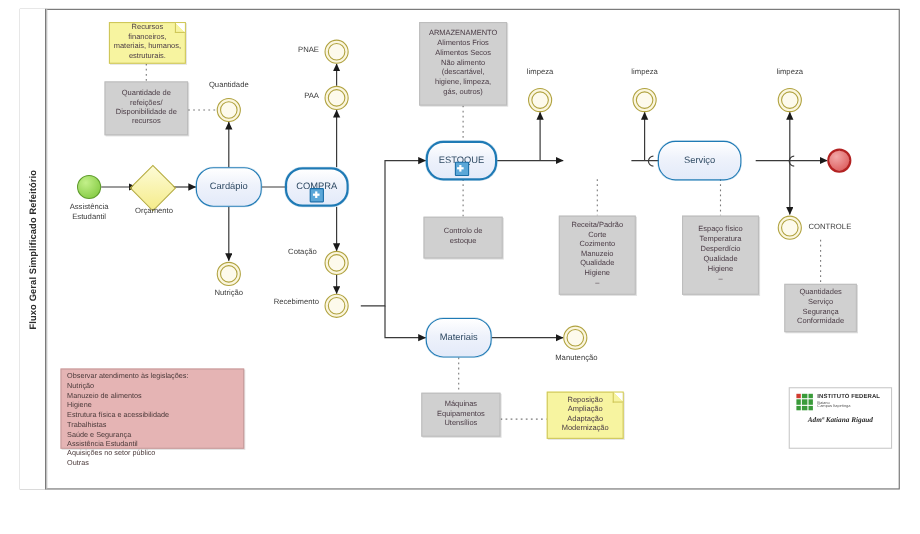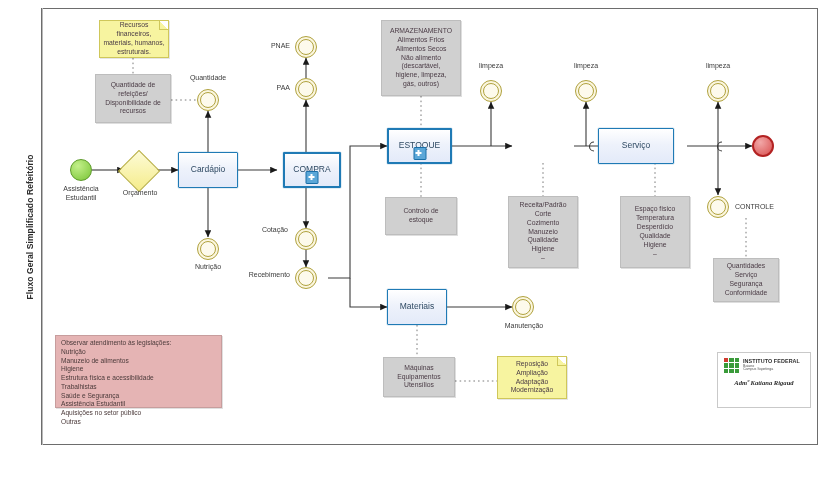--- a/index.html
+++ b/index.html
@@ -29,21 +29,21 @@
   }
   .lane-inner{
     position:absolute;left:42px;top:8px;width:776px;height:437px;
     border-left:1px solid #b9b9b9;box-sizing:border-box;
   }
 
   
   .task{
     position:absolute;box-sizing:border-box;
     background:linear-gradient(180deg,#ffffff 0%,#eef2fb 45%,#e3eaf9 100%);
-    border:1.6px solid #1f7ab5;border-radius:1px;
+    border:1.6px solid #1f7ab5;border-radius:16px;
     display:flex;align-items:center;justify-content:center;
     font-size:8.5px;color:#2f4a63;text-align:center;line-height:1.15;
     box-shadow:0 0 0 .5px rgba(31,122,181,.25);
   }
   .task.sub{border-width:2px;}
   .task-label{display:block;padding:0 4px;}
   .plus{
     position:absolute;left:50%;transform:translateX(-50%);bottom:2px;
     width:11px;height:11px;border:1.2px solid #1a6ea8;background:#5ba7d8;
     border-radius:1px;
@@ -238,21 +238,21 @@
   <div class="ev ev-inter" style="left:197px;top:89px;">
       <i class="ring"></i>
     </div>
   <div class="lbl" style="left:176px;top:74px;width:64px;">Quantidade</div>
 
   <div class="ev ev-inter" style="left:197px;top:238px;">
       <i class="ring"></i>
     </div>
   <div class="lbl" style="left:178px;top:263px;width:60px;">Nutrição</div>
 
-  <div class="task sub" style="left:283px;top:152px;width:58px;height:36px;">
+  <div class="task sub" style="left:259px;top:152px;width:58px;height:36px;">
     <span class="task-label">COMPRA</span>
     <i class="plus"></i>
   </div>
 
   <div class="ev ev-inter" style="left:295px;top:36px;">
       <i class="ring"></i>
     </div>
   <div class="lbl left" style="left:248px;top:42px;width:42px;">PNAE</div>
 
   <div class="ev ev-inter" style="left:295px;top:78px;">

